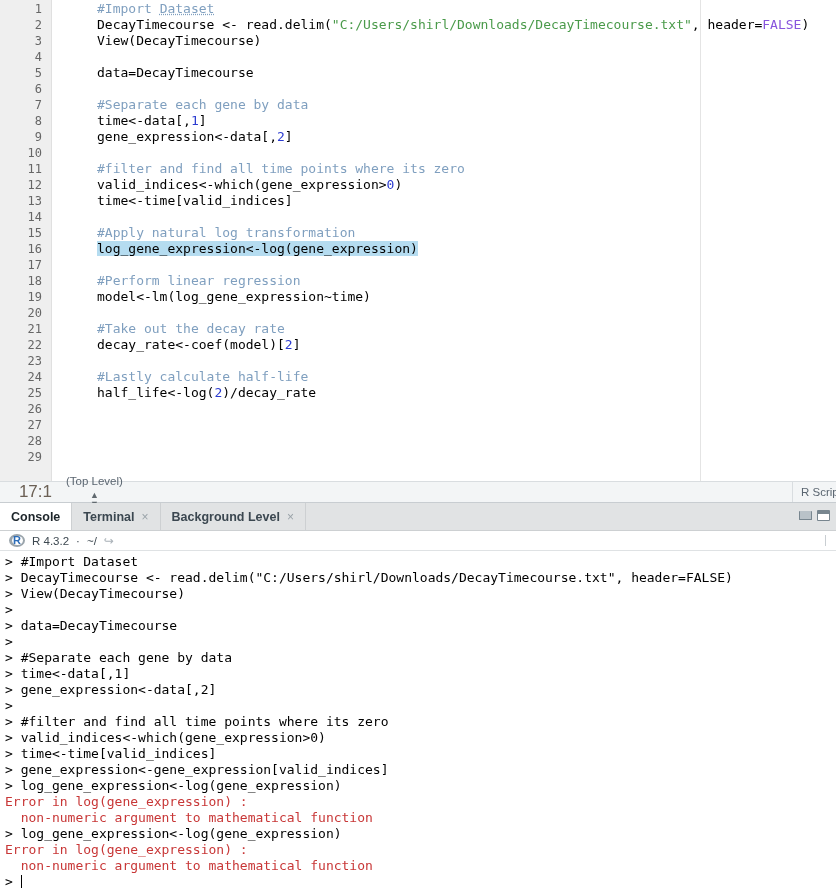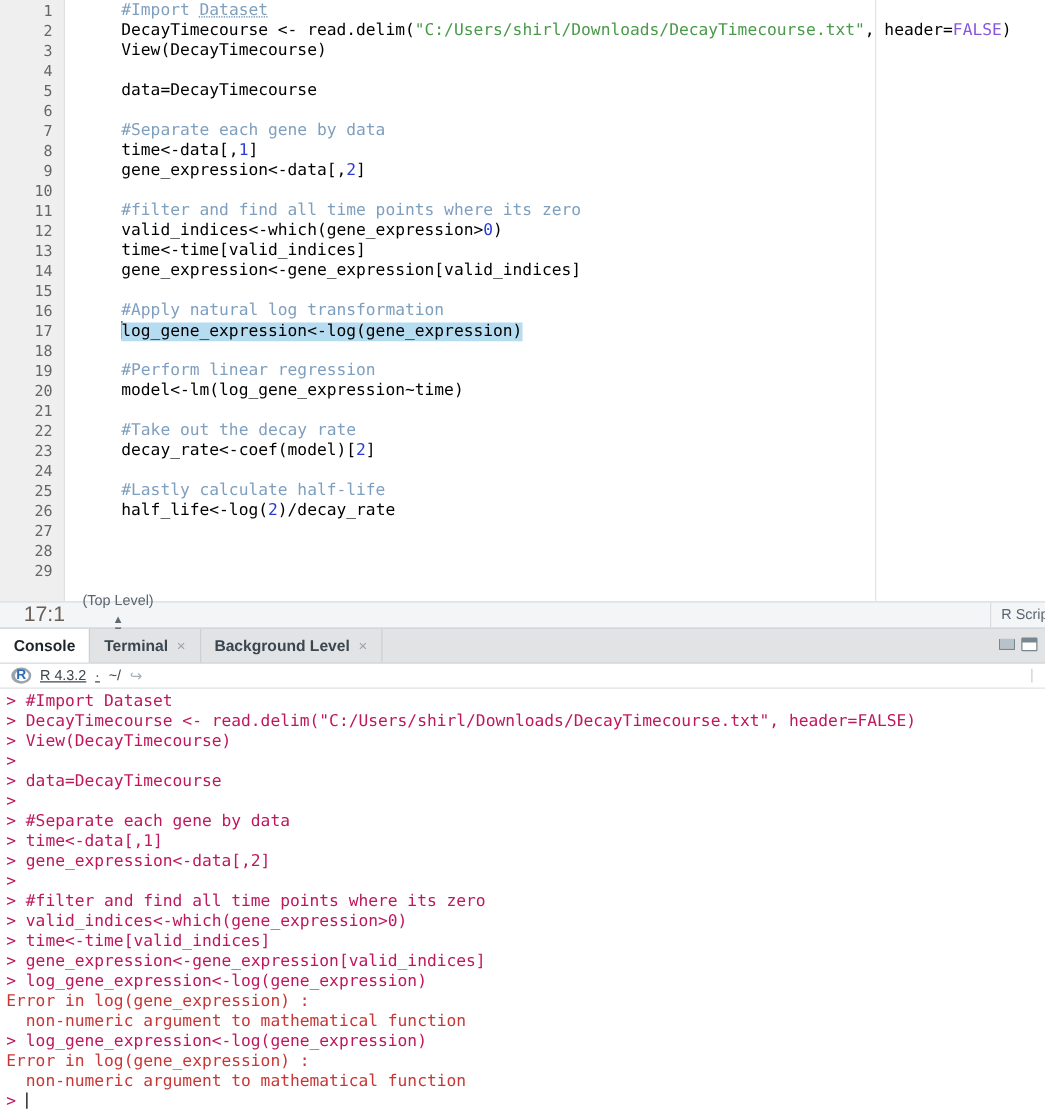--- a/index.html
+++ b/index.html
@@ -245,21 +245,21 @@
     position: absolute;
     left: 0; top: 0;
     width: 16px; height: 13px;
     text-align: center;
     font-family: "Liberation Sans", sans-serif;
     font-weight: bold;
     font-size: 11px;
     line-height: 13px;
     color: #2b6cb8;
   }
-  .console-ver { color: #3d4850; text-decoration: underline; }
+  .console-ver { color: #3d4850; }
   .console-path { color: #3d4850; }
   .share-ic {
     color: #a9b1b7;
     font-size: 12px;
     line-height: 12px;
   }
   .hdr-right-line {
     position: absolute;
     right: 3px;
     top: 4px;
@@ -271,21 +271,21 @@
     flex: 1 1 auto;
     background: #ffffff;
     font-family: "DejaVu Sans Mono", monospace;
     font-size: 13px;
     line-height: 16px;
     padding: 3px 0 0 5px;
     overflow: hidden;
     white-space: pre;
   }
   .cline { height: 16px; line-height: 16px; white-space: pre; }
-  .cin  { color: #be185d; }
+  .cin  { color: #000000; }
   .cerr { color: #c83737; }
   .ccaret {
     display: inline-block;
     width: 1px;
     height: 13px;
     background: #000000;
     vertical-align: -2px;
   }
 </style>
 </head>
@@ -334,21 +334,20 @@
           <div class="code-line"></div>
           <div class="code-line"><span class="op">data=DecayTimecourse</span></div>
           <div class="code-line"></div>
           <div class="code-line"><span class="cmt">#Separate each gene by data</span></div>
           <div class="code-line"><span class="op">time&lt;-data[,</span><span class="num">1</span><span class="op">]</span></div>
           <div class="code-line"><span class="op">gene_expression&lt;-data[,</span><span class="num">2</span><span class="op">]</span></div>
           <div class="code-line"></div>
           <div class="code-line"><span class="cmt">#filter and find all time points where its zero</span></div>
           <div class="code-line"><span class="op">valid_indices&lt;-which(gene_expression&gt;</span><span class="num">0</span><span class="op">)</span></div>
           <div class="code-line"><span class="op">time&lt;-time[valid_indices]</span></div>
-          <div class="code-line"><span class="op">gene_expression&lt;-gene_expression[valid_indices]</span></div>
           <div class="code-line"></div>
           <div class="code-line"><span class="cmt">#Apply natural log transformation</span></div>
           <div class="code-line selected-line"><span class="caret"></span><span class="sel"><span class="op">log_gene_expression&lt;-log(gene_expression)</span></span></div>
           <div class="code-line"></div>
           <div class="code-line"><span class="cmt">#Perform linear regression</span></div>
           <div class="code-line"><span class="op">model&lt;-lm(log_gene_expression~time)</span></div>
           <div class="code-line"></div>
           <div class="code-line"><span class="cmt">#Take out the decay rate</span></div>
           <div class="code-line"><span class="op">decay_rate&lt;-coef(model)[</span><span class="num">2</span><span class="op">]</span></div>
           <div class="code-line"></div>

